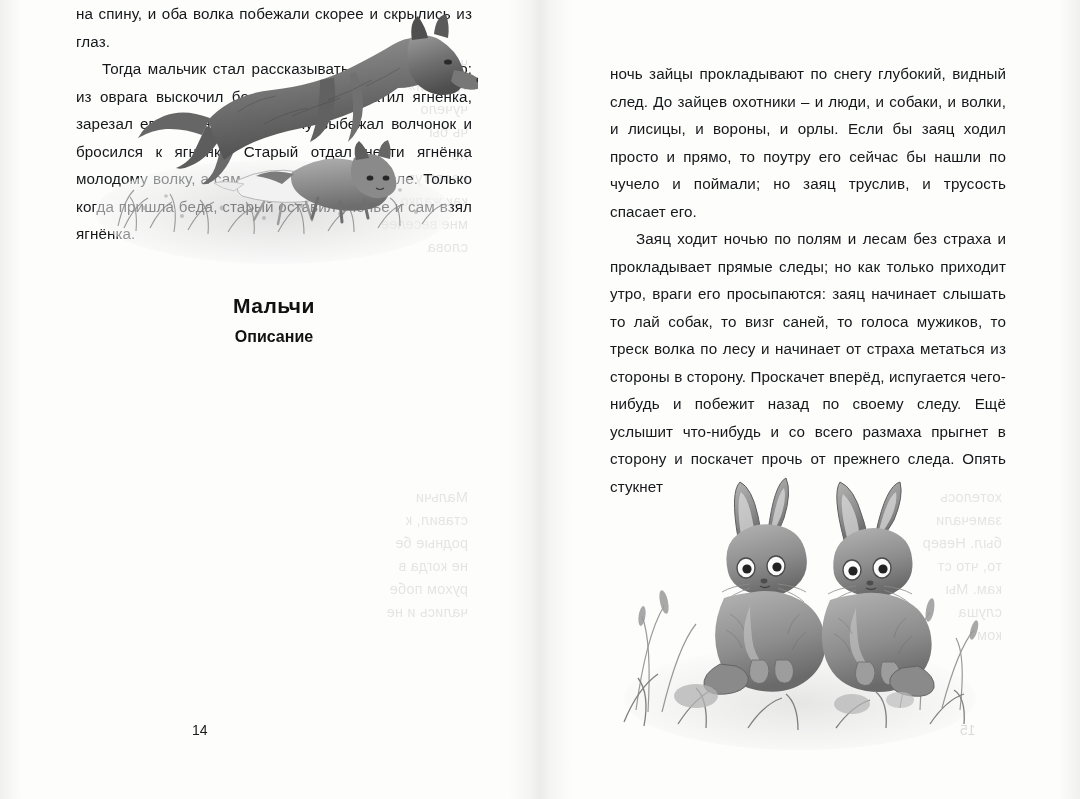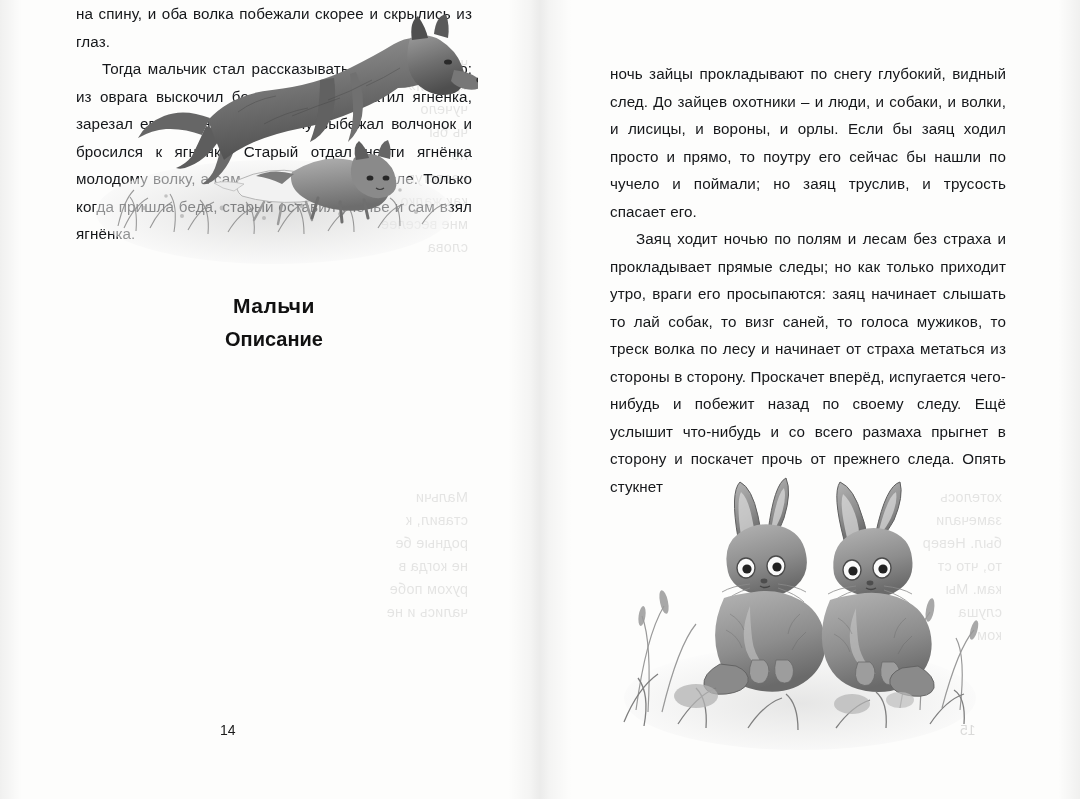--- a/index.html
+++ b/index.html
@@ -89,30 +89,29 @@
     margin: 0;
     text-align: center;
     font-size: 21px;
     font-weight: bold;
     color: #111;
     letter-spacing: 0.5px;
   }
   h3.story-subtitle {
     margin: 10px 0 0 0;
     text-align: center;
-    font-size: 20px;
+    font-size: 16px;
     font-weight: bold;
     color: #111;
   }
 
   .page-number {
     position: absolute;
     font-size: 14px;
     color: #1a1a1a;
-    margin-left: 28px;
   }
   .page-number-left  { left: 268px; top: 722px; }
   .page-number-right { right: 104px; top: 722px; color: rgba(60,60,60,0.18); transform: scaleX(-1); }
 
   
   .illus { position: absolute; z-index: 3; }
   .illus-wolves { left: 78px;  top: 12px;  width: 400px; height: 262px; }
 
   .block-spacer { height: 18px; }
 </style>

